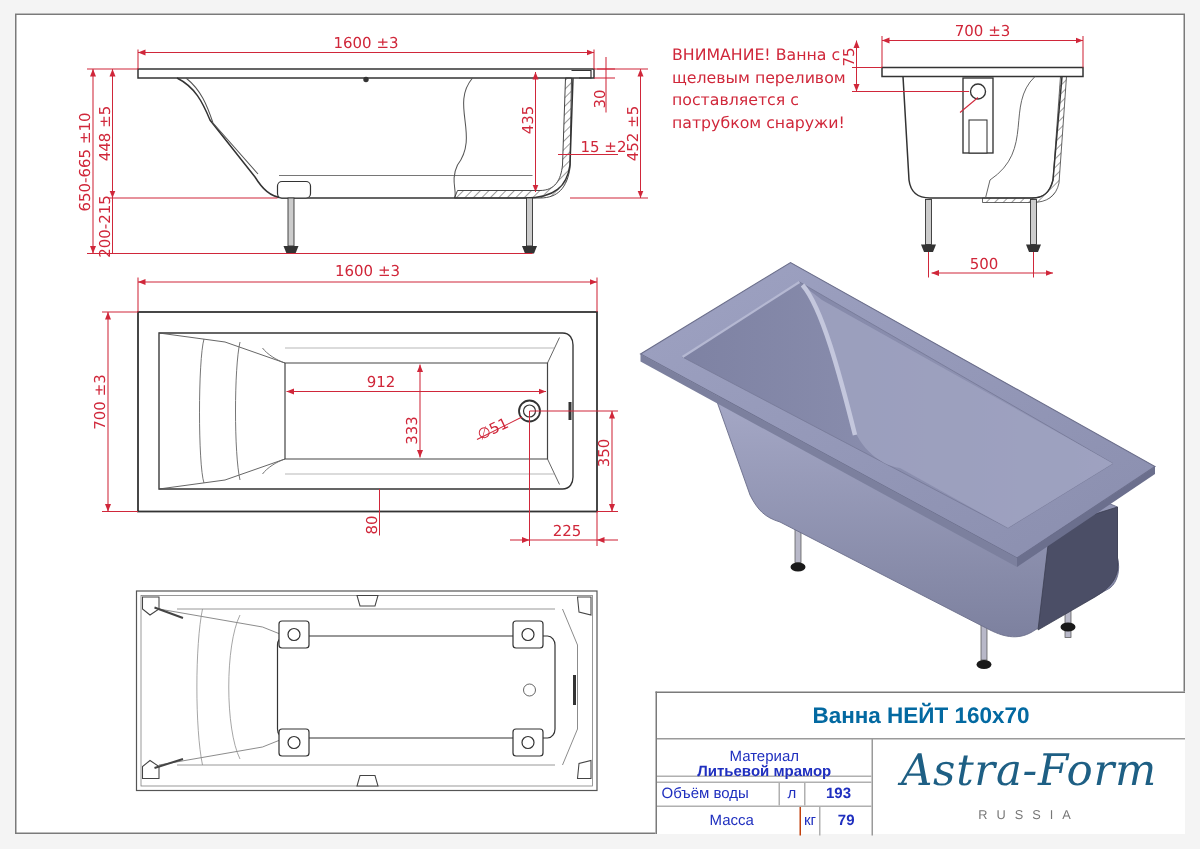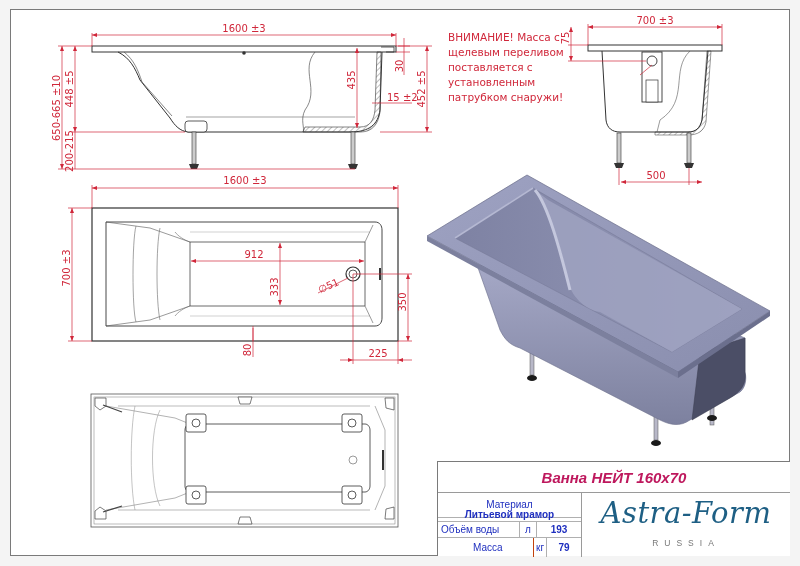--- a/index.html
+++ b/index.html
@@ -4,21 +4,21 @@
 <style>
   html,body{margin:0;padding:0;background:#fff;}
   body{width:800px;height:566px;position:relative;overflow:hidden;font-family:"Liberation Sans",sans-serif;}
   .page-bg{position:absolute;left:0;top:0;width:800px;height:566px;background:#f4f4f4;}
   .sheet{position:absolute;left:10px;top:9px;width:780px;height:547px;background:#fff;border:1px solid #7a7a7a;box-sizing:border-box;}
   svg.drawing{position:absolute;left:0;top:0;}
   .dim{font-family:"DejaVu Sans",sans-serif;font-size:10px;fill:#d0273a;}
   .note{position:absolute;left:448px;top:30px;width:150px;color:#d0273a;font-family:"DejaVu Sans",sans-serif;font-size:10.5px;line-height:15px;font-weight:normal;}
   .note span{display:block;white-space:nowrap;}
   .title-block{position:absolute;left:437px;top:461px;width:353px;height:95px;border-left:1px solid #7a7a7a;border-top:1px solid #7a7a7a;box-sizing:border-box;background:#fff;}
-  .tb-title{position:absolute;left:0;top:0;width:352px;height:30px;border-bottom:1px solid #9a9a9a;display:flex;align-items:center;justify-content:center;color:#be185d;font-weight:bold;font-size:15px;font-style:italic;}
+  .tb-title{position:absolute;left:0;top:0;width:352px;height:30px;border-bottom:1px solid #9a9a9a;display:flex;align-items:center;justify-content:center;color:#0369a1;font-weight:bold;font-size:15px;}
   .tb-left{position:absolute;left:0;top:30px;width:143px;height:65px;border-right:1px solid #9a9a9a;}
   .tb-row{position:absolute;left:0;width:143px;border-bottom:1px solid #b0b0b0;box-sizing:border-box;color:#1f2fbf;font-size:10px;display:flex;align-items:center;}
   .tb-row.center{justify-content:center;}
   .tb-cell{height:100%;display:flex;align-items:center;box-sizing:border-box;}
   .tb-logo{position:absolute;left:144px;top:30px;width:208px;height:65px;}
   .logo-text{position:absolute;left:0;top:4px;width:208px;text-align:center;font-family:"DejaVu Serif",serif;font-style:italic;font-size:29px;color:#1e5f84;letter-spacing:0.5px;}
   .logo-sub{position:absolute;left:0;top:46px;width:208px;text-align:center;font-size:8.5px;color:#777;letter-spacing:6px;}
 </style>
 </head>
 <body>
@@ -237,24 +237,23 @@
     <path d="M678,372 L770,311 L770,316 L678,378 Z" fill="#6b6f8d"></path>
 
     <path d="M455,238 L533,188 L742,309 L672,352 Z" fill="url(#tubInner)" stroke="#777b99" stroke-width="0.6"></path>
     <path d="M535,190 C545,200 560,240 568,280 C570,295 585,310 600,312 L672,352 L742,309 L548,200 Z" fill="#a0a4c2" opacity="0.8"></path>
     <path d="M535,190 C548,205 560,250 570,290" fill="none" stroke="#c4c7dd" stroke-width="3"></path>
     <path d="M455,238 L533,188" stroke="#b5b8d2" stroke-width="1.5"></path>
   </g>
 </svg>
 
 <div class="note">
-  <span>ВНИМАНИЕ! Масса с</span>
+  <span>ВНИМАНИЕ! Ванна с</span>
   <span>щелевым переливом</span>
   <span>поставляется с</span>
-  <span>установленным</span>
   <span>патрубком снаружи!</span>
 </div>
 
 <div class="title-block">
   <div class="tb-title">Ванна НЕЙТ 160х70</div>
   <div class="tb-left">
     <div class="tb-row center" style="top:0;height:26px;">
       <span>Материал</span>
     </div>
     <div class="tb-row center" style="top:15px;height:15px;font-weight:bold;">

